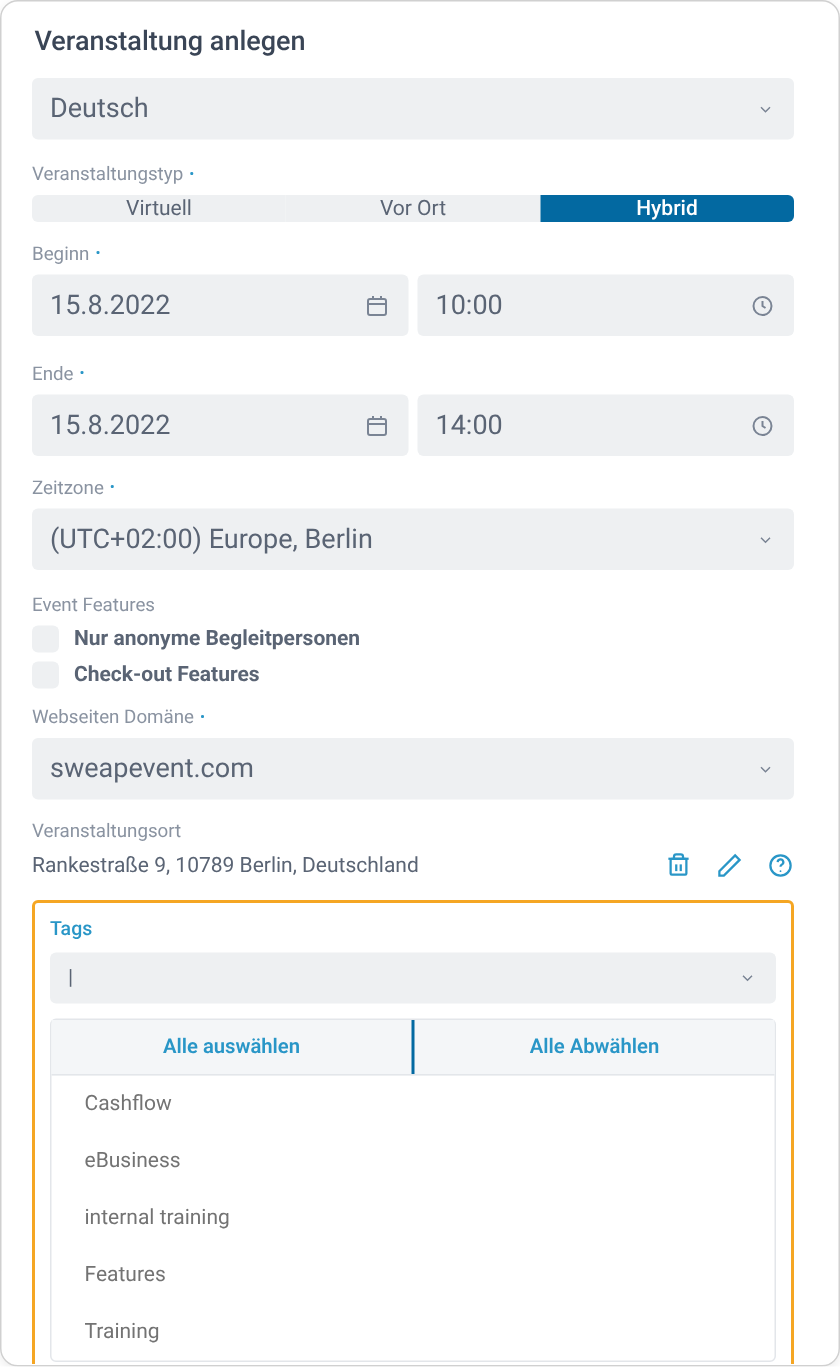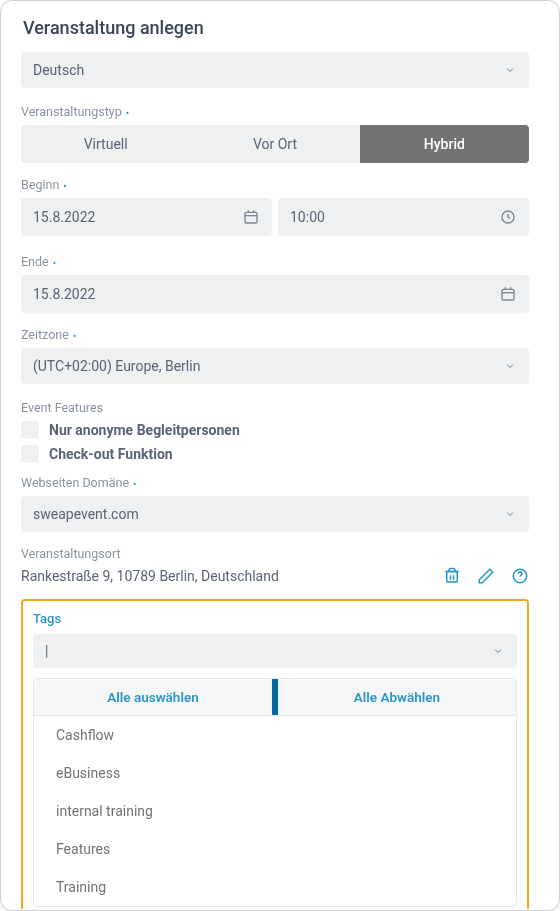--- a/index.html
+++ b/index.html
@@ -39,58 +39,58 @@
     .scroll-area {
       padding-right: 8px;
       padding-bottom: 40px;
     }
     .field-group { margin-top: 8px; }
     .field-label {
       font-size: 12.5px;
       color: #8a93a1;
       margin-bottom: 6px;
       display: flex;
-      align-items: flex-end;
+      align-items: center;
       gap: 4px;
     }
     .req-dot { color: #2996c7; font-size: 10px; line-height: 1; }
     .select-like {
       background: #eef0f2;
       border-radius: 4px;
       padding: 10px 12px;
       display: flex;
       align-items: center;
       justify-content: space-between;
       color: #5a6474;
-      font-size: 14px;
+      font-size: 18px;
       cursor: pointer;
     }
     .chevron {
       width: 14px; height: 14px;
       display: flex; align-items: center; justify-content: center;
     }
     .chevron svg { stroke: #7a8494; }
     .seg-control {
       display: flex;
       border-radius: 4px;
       overflow: hidden;
       margin-top: 2px;
     }
     .seg-btn {
       flex: 1;
       background: #eef0f2;
       border: none;
-      padding: 11px 0;
+      padding: 1px 0;
       font-size: 14px;
       color: #5a6474;
       cursor: pointer;
       font-family: inherit;
     }
     .seg-btn.active {
-      background: #737373;
+      background: #0369a1;
       color: #fff;
       font-weight: 500;
     }
     .dt-row { display: flex; gap: 6px; }
     .dt-row .select-like { flex: 1; }
     .icon-slot {
       width: 18px; height: 18px;
       display: flex; align-items: center; justify-content: center;
     }
     .icon-slot svg { stroke: #7a8494; fill: none; }
@@ -157,21 +157,21 @@
       text-align: center;
       padding: 10px 0;
       color: #2996c7;
       font-weight: 600;
       font-size: 13.5px;
       cursor: pointer;
       border: none;
       background: transparent;
       font-family: inherit;
     }
-    .tags-header-btn:first-child { border-right: 6px solid #0369a1; }
+    .tags-header-btn:first-child { border-right: 2px solid #0369a1; }
     .tag-option {
       padding: 11px 22px;
       color: #737373;
       font-size: 14px;
       cursor: pointer;
     }
     .footer {
       position: absolute;
       bottom: 12px; left: 20px;
       display: flex; gap: 14px;
@@ -265,20 +265,29 @@
             <span>15.8.2022</span>
             <span class="icon-slot">
               <svg viewBox="0 0 24 24" width="16" height="16" stroke-width="2">
                   <rect x="3" y="5" width="18" height="16" rx="2"></rect>
                   <line x1="3" y1="10" x2="21" y2="10"></line>
                   <line x1="8" y1="2" x2="8" y2="6"></line>
                   <line x1="16" y1="2" x2="16" y2="6"></line>
                 </svg>
             </span>
           </div>
+          <div class="select-like">
+            <span>14:00</span>
+            <span class="icon-slot">
+              <svg viewBox="0 0 24 24" width="16" height="16" stroke-width="2">
+                  <circle cx="12" cy="12" r="9"></circle>
+                  <polyline points="12 7 12 12 15 14"></polyline>
+                </svg>
+            </span>
+          </div>
         </div>
       </div>
 
       <div class="field-group" style="margin-top:14px">
         <div class="field-label">
           <span>Zeitzone</span>
             <span class="req-dot">•</span>
         </div>
         <div class="select-like">
           <span>(UTC+02:00) Europe, Berlin</span>
@@ -291,21 +300,21 @@
       </div>
 
       <div class="field-group" style="margin-top:16px">
         <div class="field-label">Event Features</div>
         <div class="checkbox-row">
           <div class="checkbox-box"></div>
           <span>Nur anonyme Begleitpersonen</span>
         </div>
         <div class="checkbox-row">
           <div class="checkbox-box"></div>
-          <span>Check-out Funktion</span>
+          <span>Check-out Features</span>
         </div>
       </div>
 
       <div class="field-group" style="margin-top:12px">
         <div class="field-label">
           <span>Webseiten Domäne</span>
             <span class="req-dot">•</span>
         </div>
         <div class="select-like">
           <span>sweapevent.com</span>

